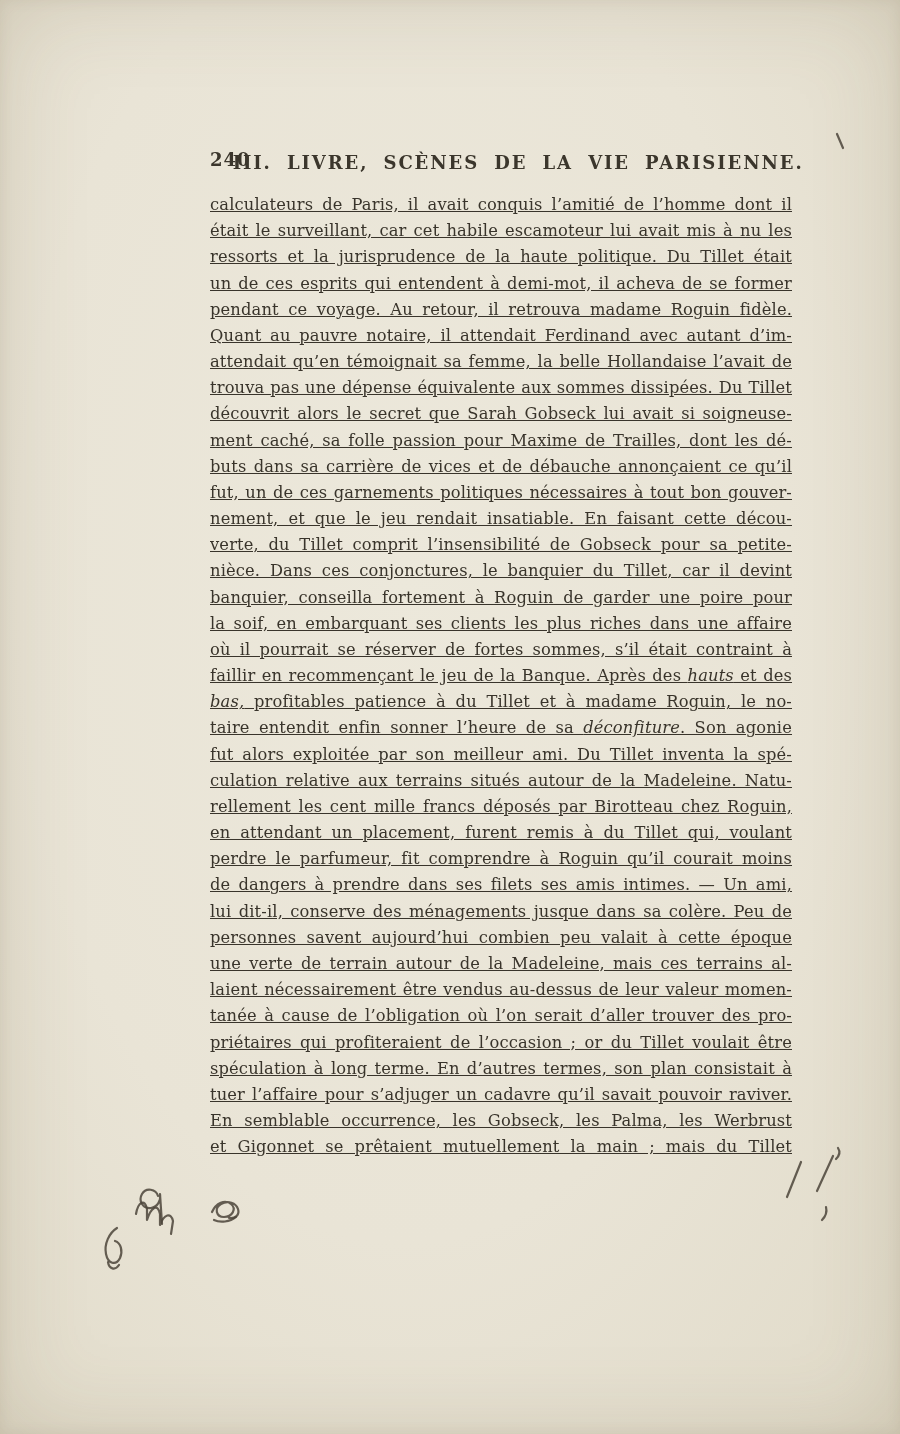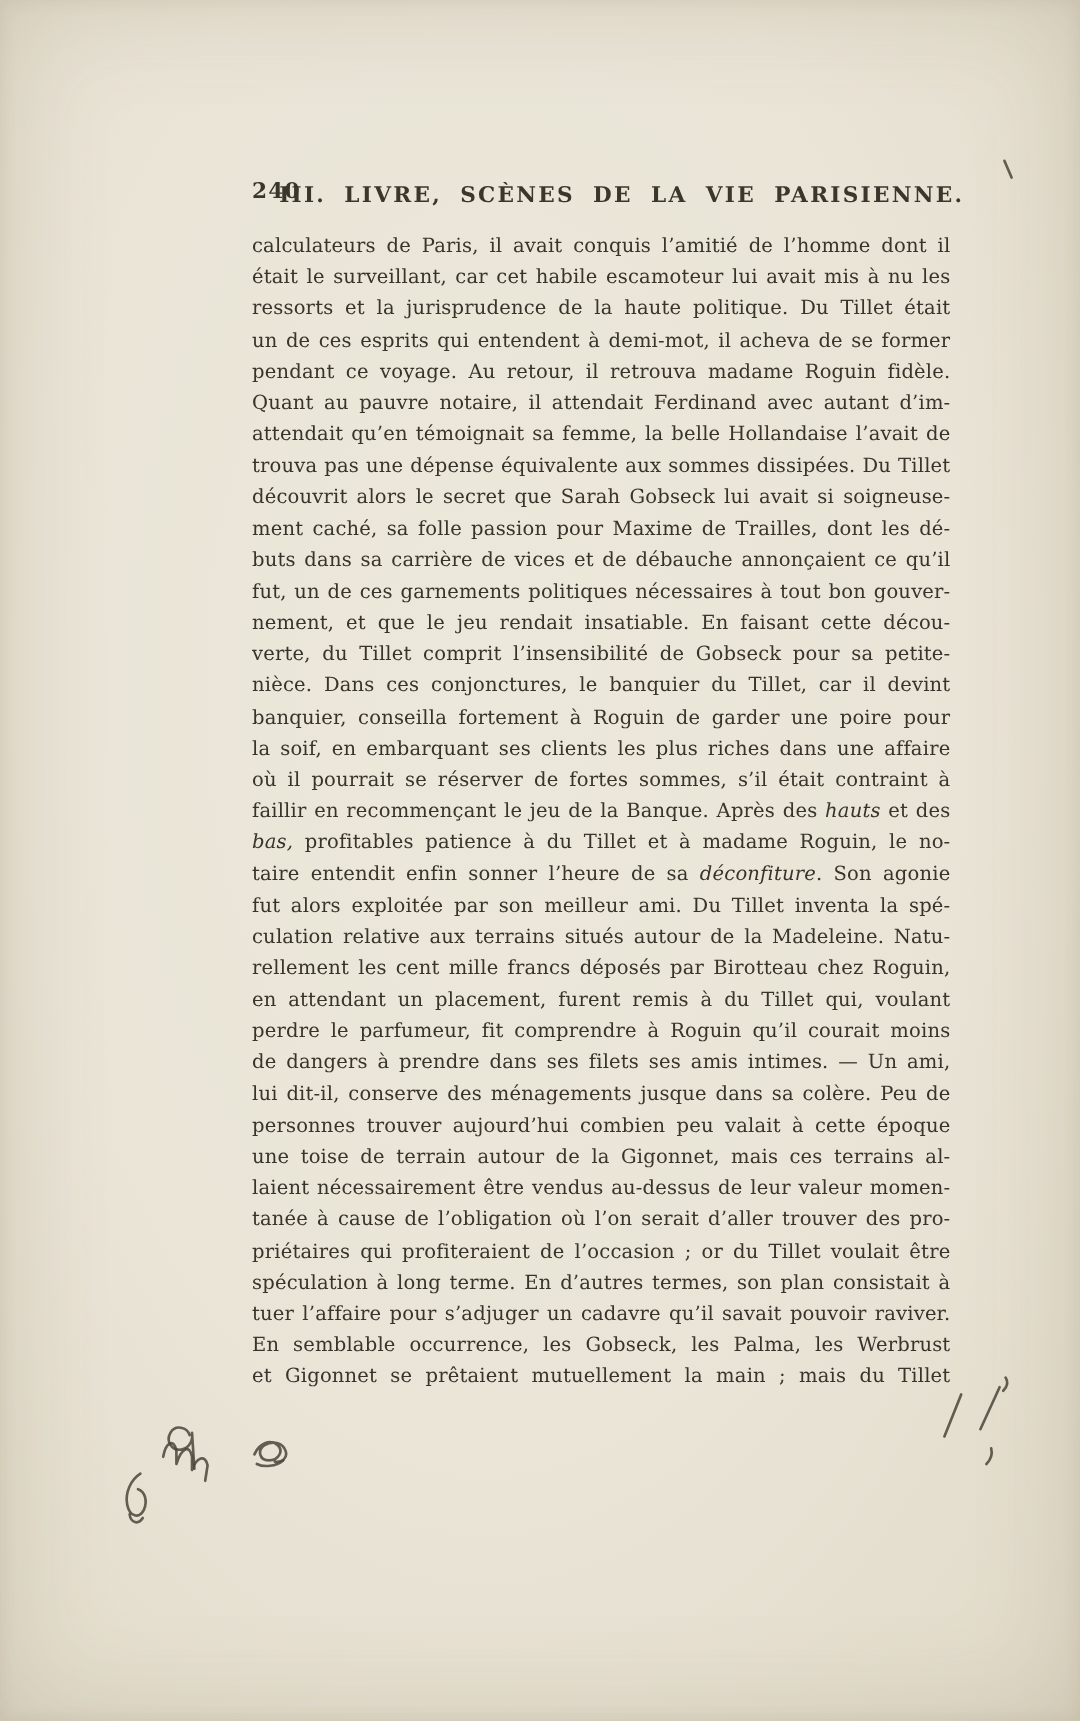--- a/index.html
+++ b/index.html
@@ -24,20 +24,21 @@
   .runtitle{
     position:absolute;left:50%;top:5px;transform:translateX(-47%);
     white-space:nowrap;
     font-size:18px;letter-spacing:1.9px;word-spacing:7px;
     font-weight:bold;color:#3b362c;
   }
   .body{
     position:absolute;left:210px;top:192px;width:582px;
     font-size:16.3px;
     letter-spacing:.15px;
+    text-decoration:underline;
   }
   .line{
     height:26.18px;line-height:26.18px;
     text-align:justify;
     text-align-last:justify;
     -moz-text-align-last:justify;
     overflow:hidden;
     white-space:normal;
   }
   .it{font-style:italic;}
@@ -82,22 +83,22 @@
       <div class="line"><span>faillir en recommençant le jeu de la Banque. Après des </span><span class="it">hauts</span><span> et des</span></div>
       <div class="line"><span class="it">bas,</span><span> profitables patience à du Tillet et à madame Roguin, le no-</span></div>
       <div class="line"><span>taire entendit enfin sonner l’heure de sa </span><span class="it">déconfiture</span><span>. Son agonie</span></div>
       <div class="line"><span>fut alors exploitée par son meilleur ami. Du Tillet inventa la spé-</span></div>
       <div class="line"><span>culation relative aux terrains situés autour de la Madeleine. Natu-</span></div>
       <div class="line"><span>rellement les cent mille francs déposés par Birotteau chez Roguin,</span></div>
       <div class="line"><span>en attendant un placement, furent remis à du Tillet qui, voulant</span></div>
       <div class="line"><span>perdre le parfumeur, fit comprendre à Roguin qu’il courait moins</span></div>
       <div class="line"><span>de dangers à prendre dans ses filets ses amis intimes. — Un ami,</span></div>
       <div class="line"><span>lui dit-il, conserve des ménagements jusque dans sa colère. Peu de</span></div>
-      <div class="line"><span>personnes trouver aujourd’hui combien peu valait à cette époque</span></div>
-      <div class="line"><span>une toise de terrain autour de la Gigonnet, mais ces terrains al-</span></div>
+      <div class="line"><span>personnes savent aujourd’hui combien peu valait à cette époque</span></div>
+      <div class="line"><span>une verte de terrain autour de la Madeleine, mais ces terrains al-</span></div>
       <div class="line"><span>laient nécessairement être vendus au-dessus de leur valeur momen-</span></div>
       <div class="line"><span>tanée à cause de l’obligation où l’on serait d’aller trouver des pro-</span></div>
       <div class="line"><span>priétaires qui profiteraient de l’occasion ; or du Tillet voulait être</span></div>
       <div class="line"><span>spéculation à long terme. En d’autres termes, son plan consistait à</span></div>
       <div class="line"><span>tuer l’affaire pour s’adjuger un cadavre qu’il savait pouvoir raviver.</span></div>
       <div class="line"><span>En semblable occurrence, les Gobseck, les Palma, les Werbrust</span></div>
       <div class="line"><span>et Gigonnet se prêtaient mutuellement la main ; mais du Tillet</span></div>
     </div>
 
   <svg class="ink" viewBox="0 0 900 1434">

